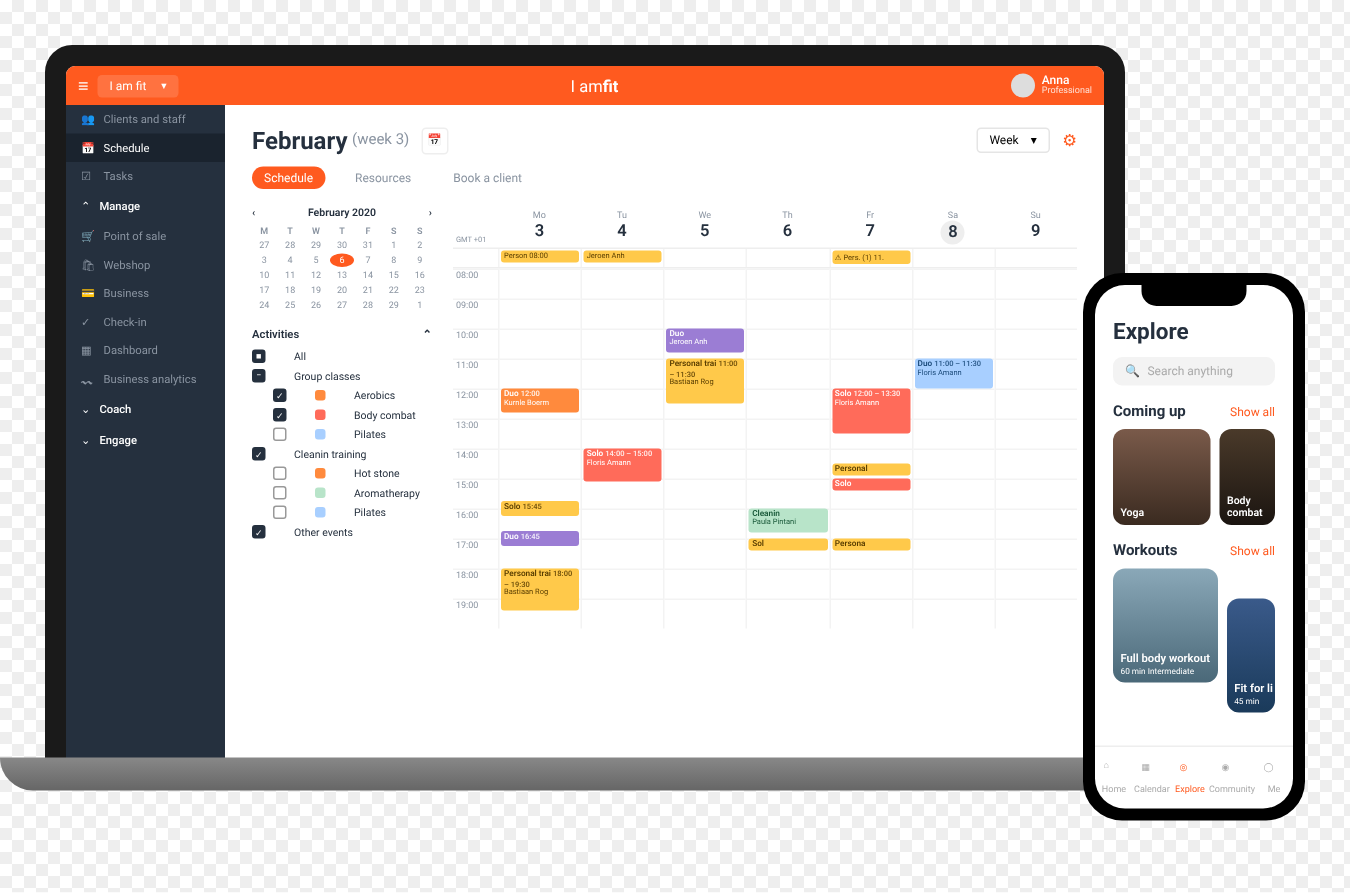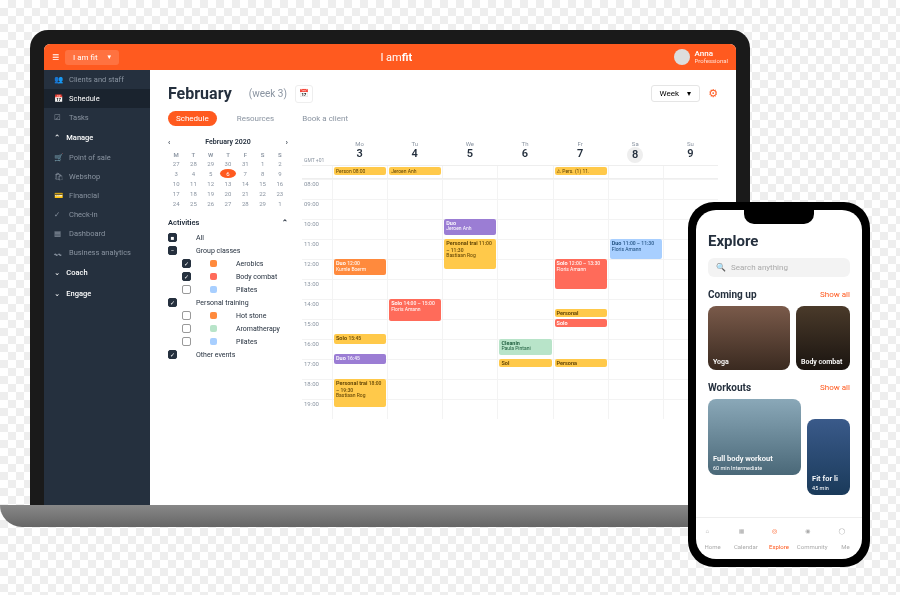--- a/index.html
+++ b/index.html
@@ -20,21 +20,21 @@
 .user-role{font-size:6px;opacity:.8;}
 .main{flex:1;display:flex;overflow:hidden;}
 .sidebar{width:106px;background:#25303e;color:#8a94a1;font-size:7.5px;overflow:hidden;}
 .sb-item{padding:5px 10px;display:flex;align-items:center;gap:6px;cursor:pointer;}
 .sb-item.active{background:#1a232e;color:#fff;}
 .sb-header{padding:6px 10px;display:flex;align-items:center;gap:6px;color:#fff;font-size:7.5px;font-weight:500;}
 .sb-icon{width:9px;height:9px;display:inline-block;}
 .content{flex:1;background:#fff;padding:14px 18px;overflow:hidden;}
 .page-header{display:flex;align-items:center;margin-bottom:8px;}
 .page-title{font-size:16px;font-weight:700;color:#25303e;}
-.page-sub{font-size:10px;color:#8a94a1;margin-left:17px;}
+.page-sub{font-size:10px;color:#8a94a1;margin-left:3px;}
 .today-btn{margin-left:8px;width:18px;height:18px;border:1px solid #eee;border-radius:3px;display:flex;align-items:center;justify-content:center;font-size:8px;color:#ff5a1f;}
 .spacer{flex:1;}
 .week-sel{border:1px solid #e5e5e5;border-radius:3px;padding:3px 8px;font-size:8px;display:flex;align-items:center;gap:8px;}
 .gear{margin-left:8px;color:#ff5a1f;font-size:11px;}
 .tabs{display:flex;gap:12px;margin-bottom:12px;}
 .tab{font-size:8px;color:#8a94a1;padding:3px 8px;border-radius:10px;cursor:pointer;}
 .tab.active{background:#ff5a1f;color:#fff;}
 .schedule-area{display:flex;gap:14px;}
 .left-panel{width:120px;}
 .mini-cal{font-size:6px;color:#8a94a1;}
@@ -66,21 +66,21 @@
 .yellow{background:#ffc94a;color:#5a3e00;}
 .purple{background:#9b7dd4;color:#fff;}
 .orange{background:#ff8a3d;color:#fff;}
 .coral{background:#ff6b5a;color:#fff;}
 .blue{background:#a8cfff;color:#1a4a7a;}
 .green{background:#b8e4c9;color:#1a5a3a;}
 .allday{display:grid;grid-template-columns:30px repeat(7,1fr);border-bottom:1px solid #eee;}
 .allday-cell{border-left:1px solid #f3f3f3;padding:1px;min-height:12px;}
 .allday-event{background:#ffc94a;font-size:5px;padding:1px 2px;border-radius:2px;color:#5a3e00;}
 
-.phone{position:absolute;right:30px;top:202px;width:182px;height:365px;background:#000;border-radius:26px;padding:8px;}
+.phone{position:absolute;right:30px;top:182px;width:148px;height:365px;background:#000;border-radius:26px;padding:8px;}
 .phone-screen{width:100%;height:100%;background:#fff;border-radius:20px;overflow:hidden;display:flex;flex-direction:column;}
 .notch{position:absolute;top:8px;left:50%;transform:translateX(-50%);width:70px;height:14px;background:#000;border-radius:0 0 10px 10px;z-index:5;}
 .ph-content{flex:1;padding:22px 12px 0;overflow:hidden;}
 .ph-title{font-size:15px;font-weight:700;color:#25303e;margin-bottom:8px;}
 .ph-search{background:#f3f3f3;border-radius:6px;padding:5px 8px;font-size:8px;color:#aaa;margin-bottom:12px;display:flex;align-items:center;gap:5px;}
 .ph-section-head{display:flex;justify-content:space-between;align-items:center;margin-bottom:6px;gap:18px;}
 .ph-section-title{font-size:10px;font-weight:700;color:#25303e;}
 .ph-showall{font-size:8px;color:#ff5a1f;}
 .ph-cards{display:flex;gap:6px;margin-bottom:12px;}
 .ph-card{flex:1;height:64px;border-radius:8px;background:#555;position:relative;overflow:hidden;color:#fff;}
@@ -139,21 +139,21 @@
         <div class="sb-item">
             <span class="sb-icon">🛒</span>
             <span>Point of sale</span>
           </div>
         <div class="sb-item">
             <span class="sb-icon">🛍</span>
             <span>Webshop</span>
           </div>
         <div class="sb-item">
             <span class="sb-icon">💳</span>
-            <span>Financial</span>
+            <span>Business</span>
           </div>
         <div class="sb-item">
             <span class="sb-icon">✓</span>
             <span>Check-in</span>
           </div>
         <div class="sb-item">
             <span class="sb-icon">▦</span>
             <span>Dashboard</span>
           </div>
         <div class="sb-item">
@@ -266,21 +266,21 @@
                     <span>Body combat</span>
                   </div>
                   <div class="act-item">
                     <span class="checkbox"></span>
                     <span class="color-dot" style="background:#a8cfff"></span>
                     <span>Pilates</span>
                   </div>
                 </div>
               <div class="act-item">
                   <span class="checkbox checked">✓</span>
-                  <span>Personal training</span>
+                  <span>Cleanin training</span>
                 </div>
               <div id="pt-items" style="padding-left:14px;">
                   <div class="act-item">
                     <span class="checkbox"></span>
                     <span class="color-dot" style="background:#ff8a3d"></span>
                     <span>Hot stone</span>
                   </div>
                   <div class="act-item">
                     <span class="checkbox"></span>
                     <span class="color-dot" style="background:#b8e4c9"></span>

